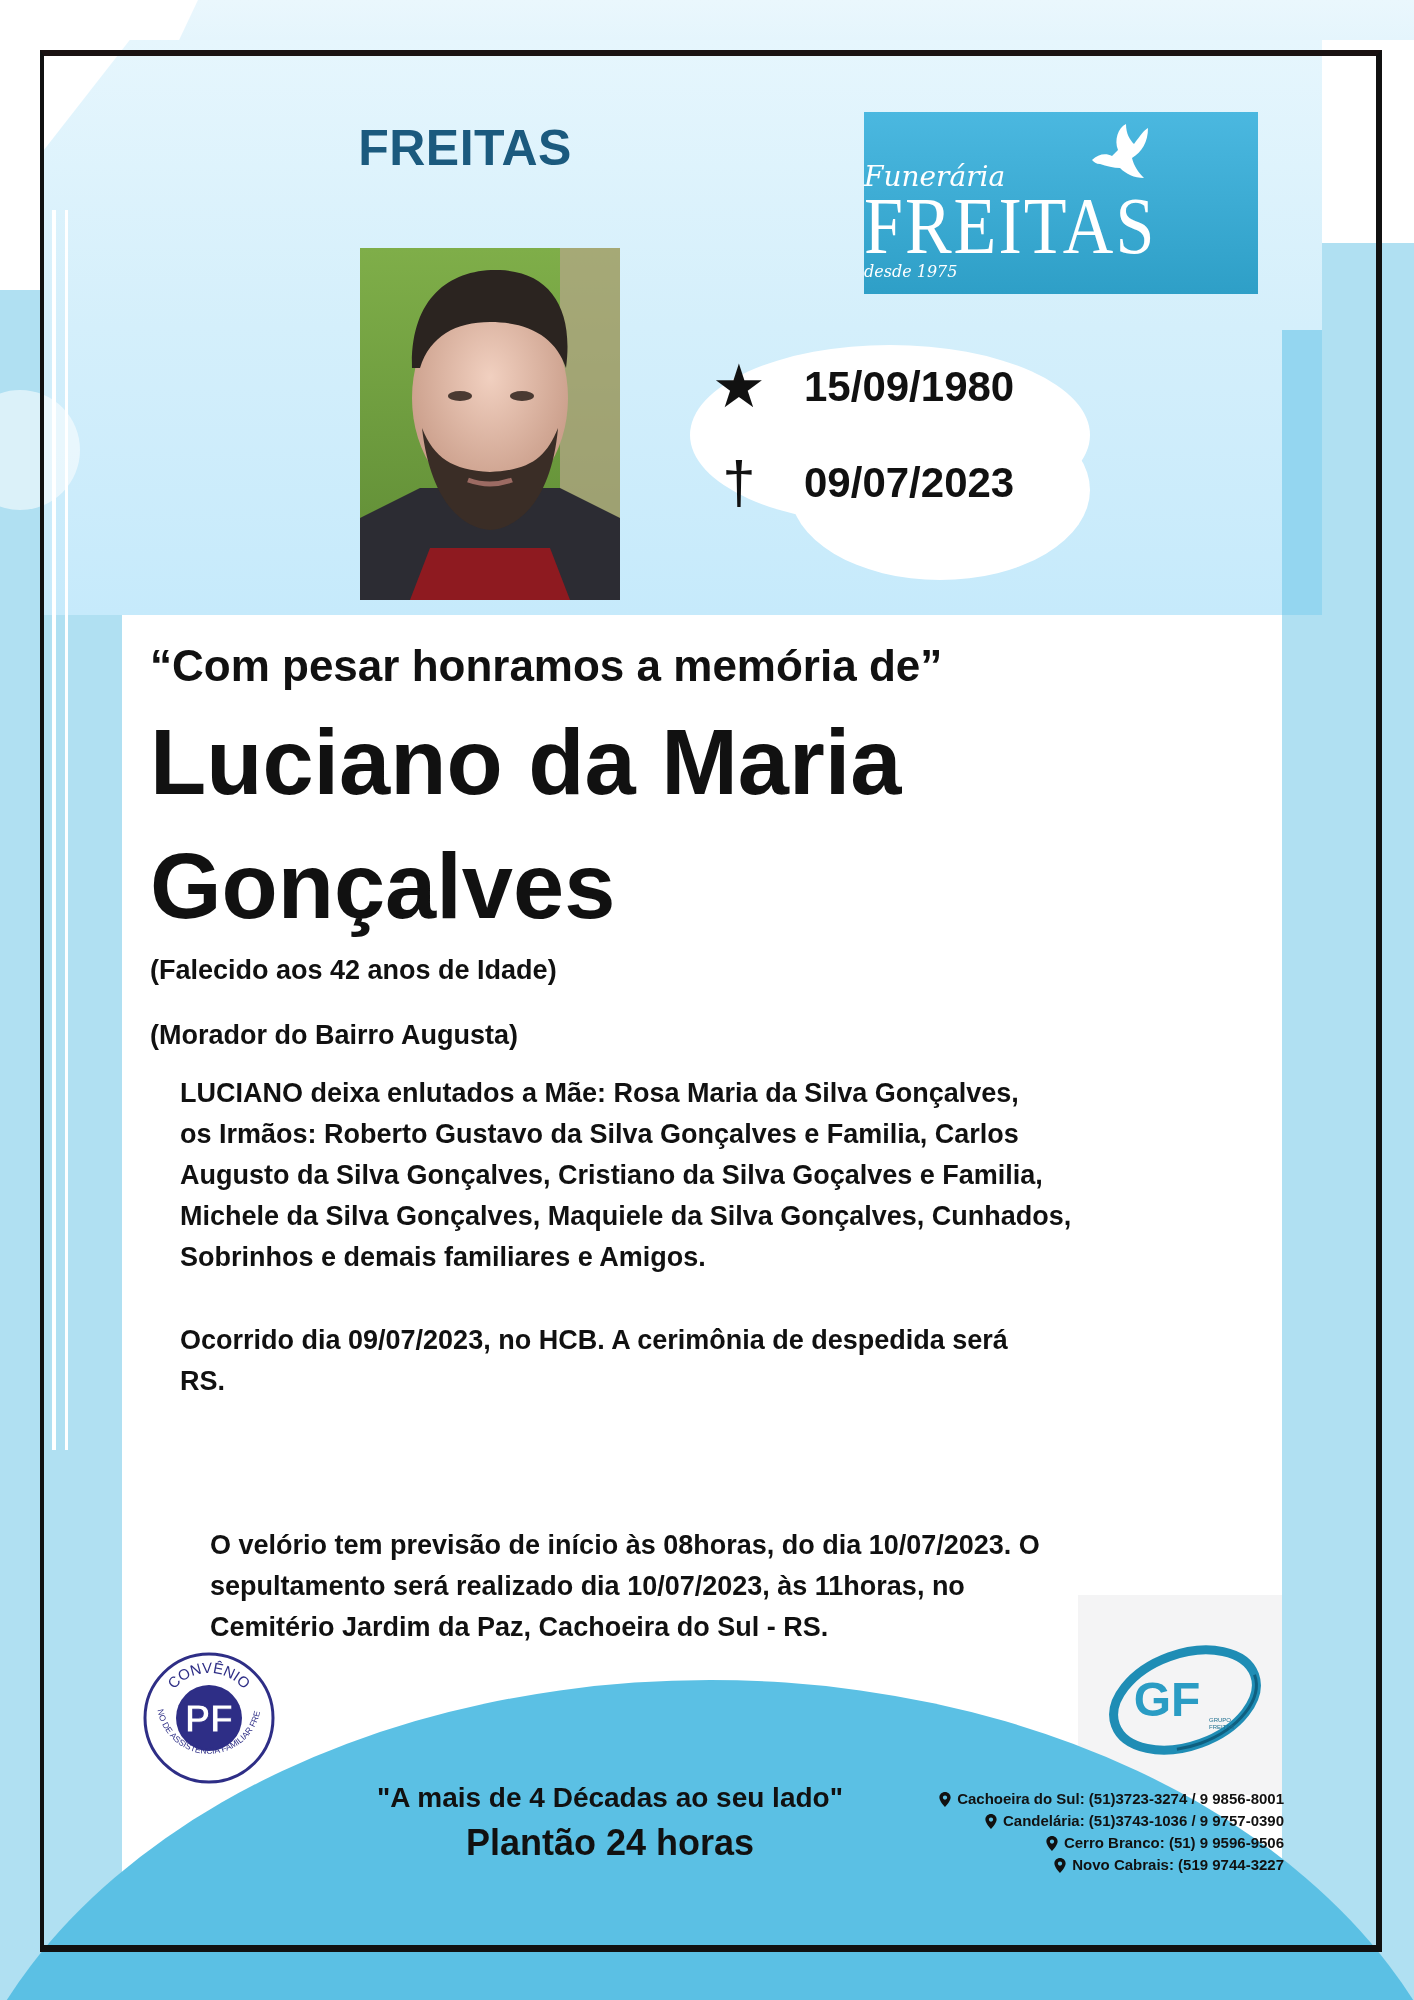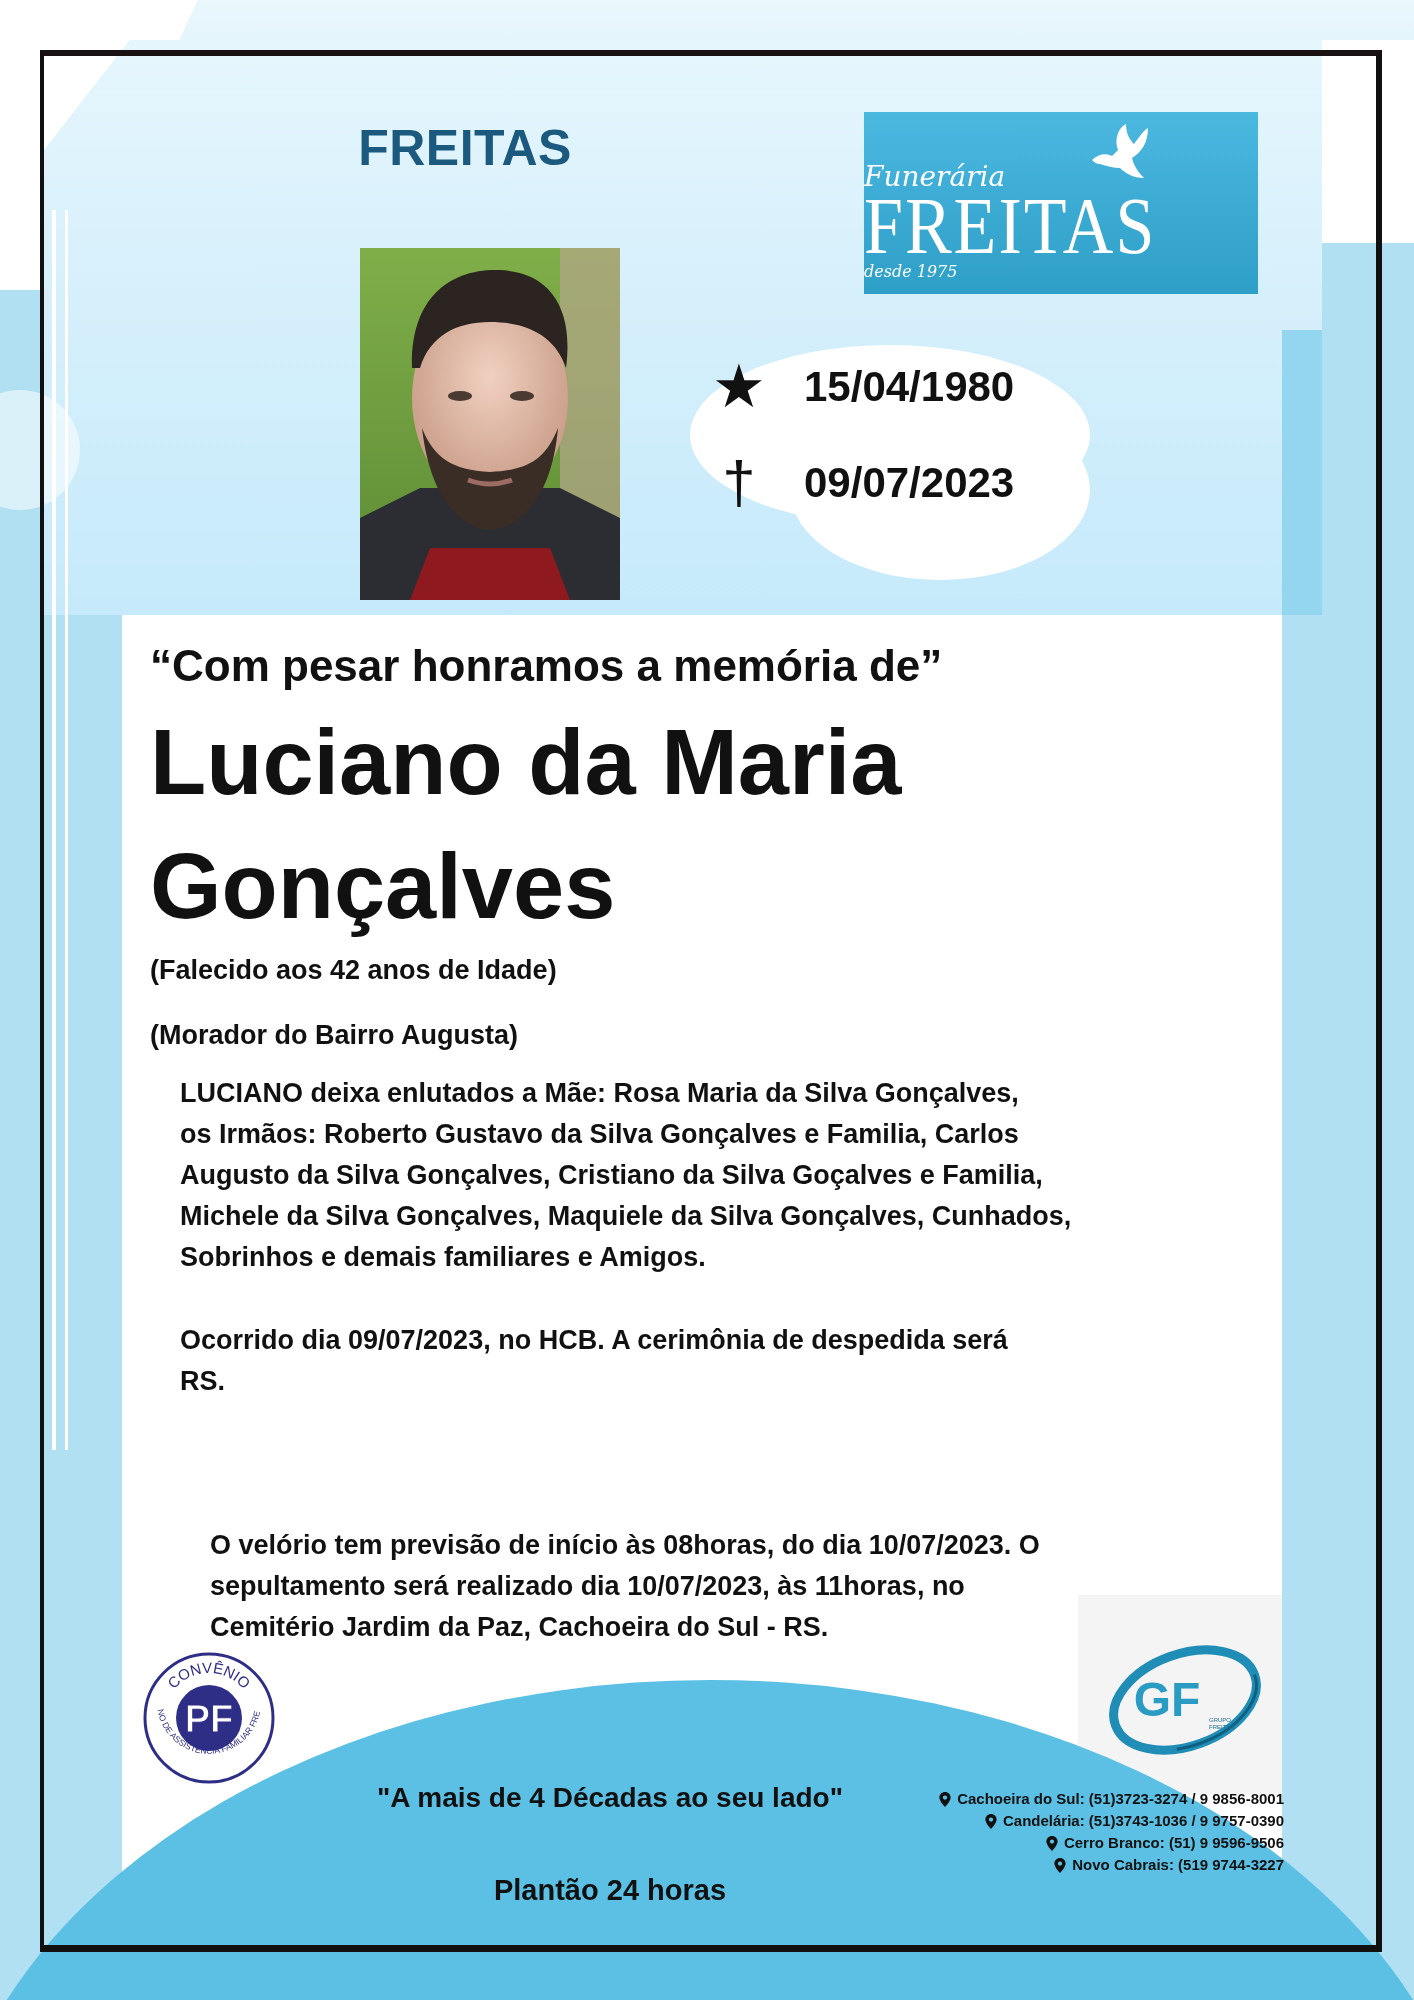--- a/index.html
+++ b/index.html
@@ -139,21 +139,21 @@
   }
   .badge-gf {
     position: absolute; left: 1105px; top: 1640px; width: 160px; height: 120px;
   }
   .slogan {
     position: absolute; left: 340px; top: 1778px; width: 540px; text-align: center;
     font-weight: bold; font-size: 28px; line-height: 40px;
   }
   .plantao {
     position: absolute; left: 340px; top: 1822px; width: 540px; text-align: center;
-    font-weight: bold; font-size: 29px; line-height: 42px; margin-top: 47px;
+    font-weight: bold; font-size: 36px; line-height: 42px;
   }
   .contacts {
     position: absolute; left: 880px; top: 1788px; width: 404px; text-align: right;
     font-weight: bold; font-size: 15px; line-height: 22px;
   }
   .contact { display: flex; justify-content: flex-end; align-items: center; }
   .contact svg { width: 12px; height: 15px; margin-right: 6px; }
 </style>
 </head>
 <body>
@@ -208,21 +208,21 @@
     <ellipse cx="100" cy="148" rx="12" ry="5" fill="#4a3a32"></ellipse>
     <ellipse cx="162" cy="148" rx="12" ry="5" fill="#4a3a32"></ellipse>
     <path d="M108 232 Q130 240 152 232" stroke="#9c6b63" stroke-width="5" fill="none"></path>
   </svg>
 </div>
 
 <div class="bg-cloud date-cloud1"></div>
 <div class="bg-cloud date-cloud2"></div>
 <div class="date-row" style="top:352px;">
   <span class="sym">★</span>
-  <span class="val">15/04/1980</span>
+  <span class="val">15/09/1980</span>
 </div>
 <div class="date-row" style="top:448px;">
   <span class="sym">†</span>
   <span class="val">09/07/2023</span>
 </div>
 
 <div class="center-col intro">“Com pesar honramos a memória de”</div>
 <div class="center-col name">
   <div>Luciano da Maria</div>
   <div>Gonçalves</div>

